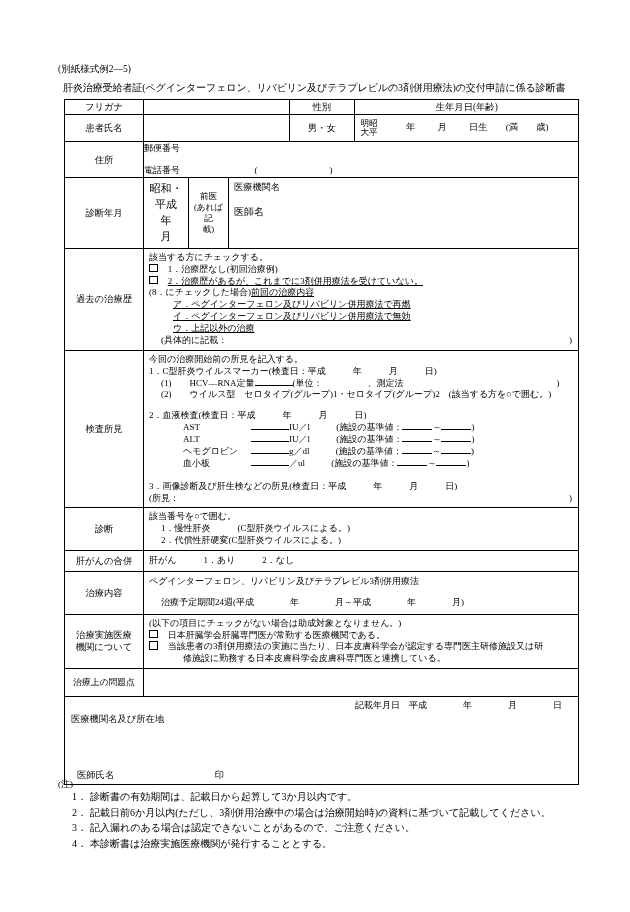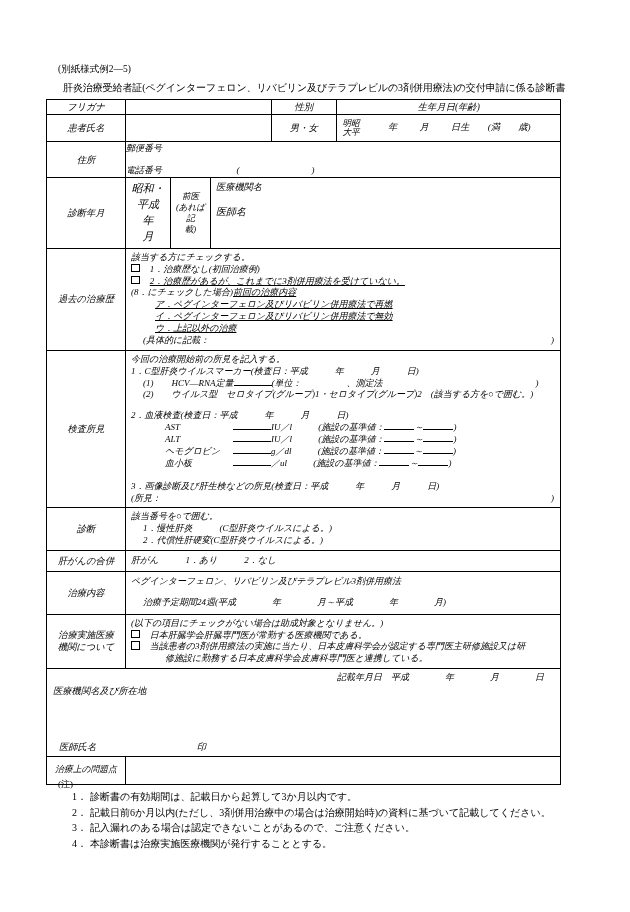--- a/index.html
+++ b/index.html
@@ -35,27 +35,26 @@
     left: 63px;
     top: 81px;
     font-size: 10px;
     white-space: nowrap;
     letter-spacing: -0.1px;
   }
 
   
   table.form {
     position: absolute;
-    left: 46px;
+    left: 64px;
     top: 99px;
     width: 514px;
     border-collapse: collapse;
     table-layout: fixed;
     font-size: 9px;
-    font-style: italic;
   }
   table.form td {
     border: 1px solid #000;
     padding: 0;
     vertical-align: top;
     line-height: 1.32;
   }
   .lbl {
     text-align: center;
     vertical-align: middle !important;
@@ -332,35 +331,35 @@
         </span>
         <span class="row-line">
           <span class="chk"></span>
           <span class="sp" style="width:4px"></span><span>当該患者の3剤併用療法の実施に当たり、日本皮膚科学会が認定する専門医主研修施設又は研</span>
         </span>
         <span class="row-line ind3">修施設に勤務する日本皮膚科学会皮膚科専門医と連携している。</span>
       </td>
     </tr>
 
     <tr>
+      <td class="lbl" style="font-size:8.8px">治療上の問題点</td>
+      <td class="cell" colspan="4" style="height:27px"></td>
+    </tr>
+
+    <tr>
       <td colspan="5" style="padding:0">
         <div class="issuer-date">記載年月日　平成　　　　年　　　　月　　　　日</div>
         <div class="issuer-name">医療機関名及び所在地</div>
         <div style="height:44px"></div>
         <div class="issuer-doc">
           <span>医師氏名</span>
           <span class="sp" style="width:96px"></span>
           <span>印</span>
         </div>
       </td>
-    </tr>
-
-    <tr>
-      <td class="lbl" style="font-size:8.8px">治療上の問題点</td>
-      <td class="cell" colspan="4" style="height:27px"></td>
     </tr>
   </tbody>
     </table>
 
   <div class="notes">
     <div class="notes-head">(注)</div>
     <div class="note-item">
       <span class="note-num">1．</span><span>診断書の有効期間は、記載日から起算して3か月以内です。</span>
     </div>
     <div class="note-item">

